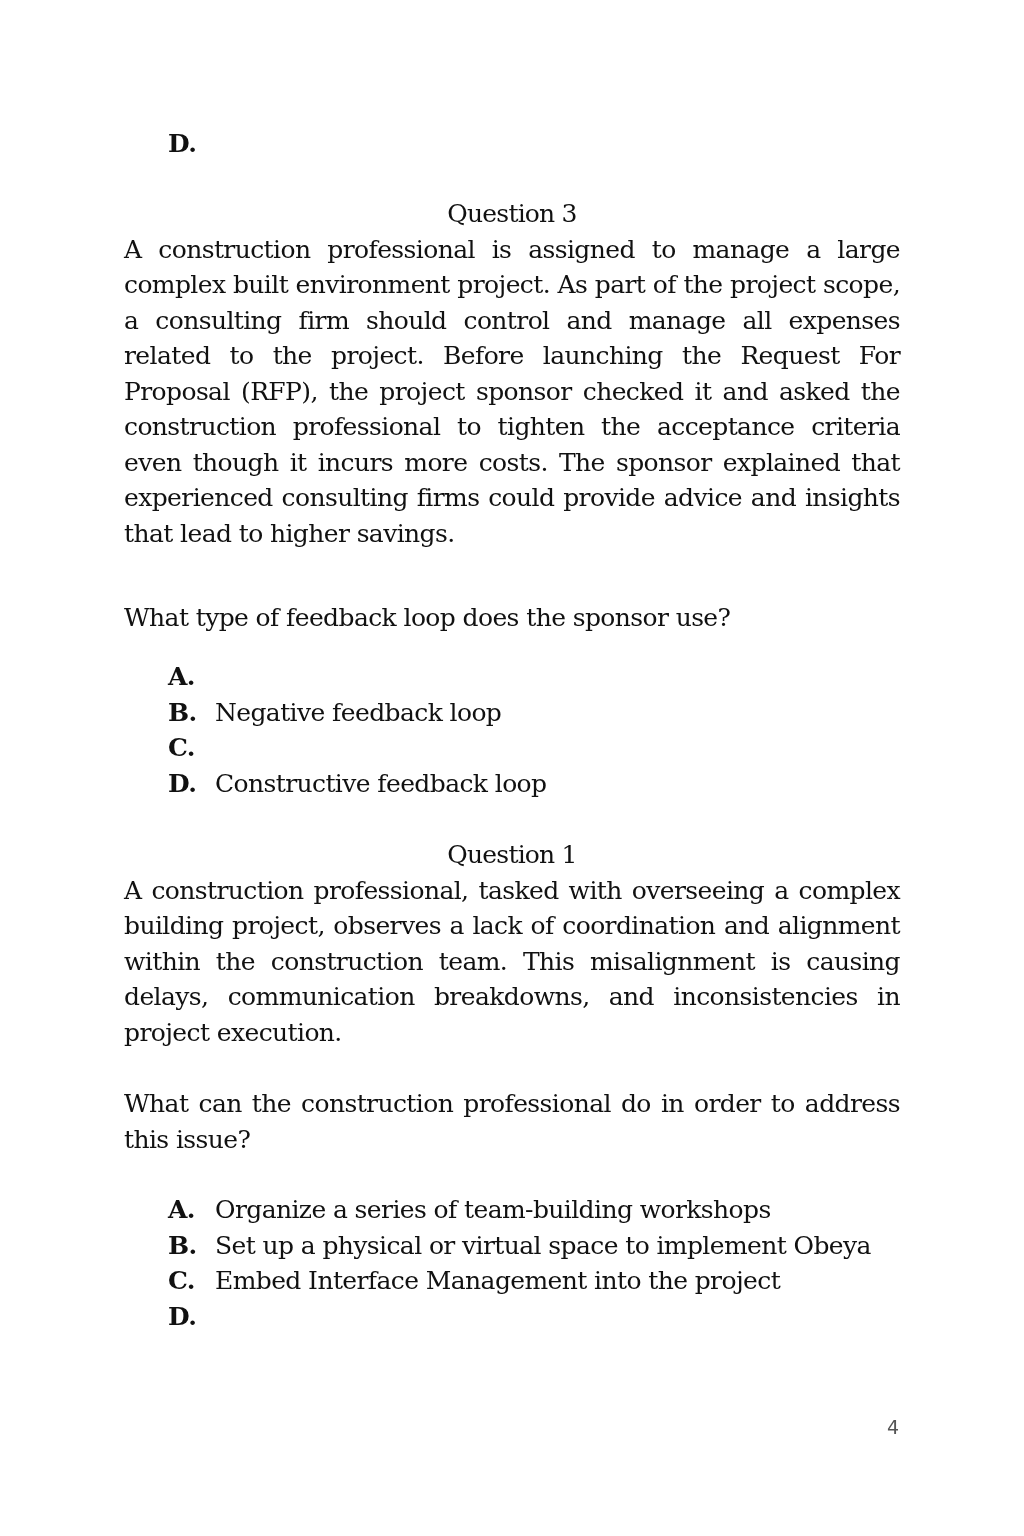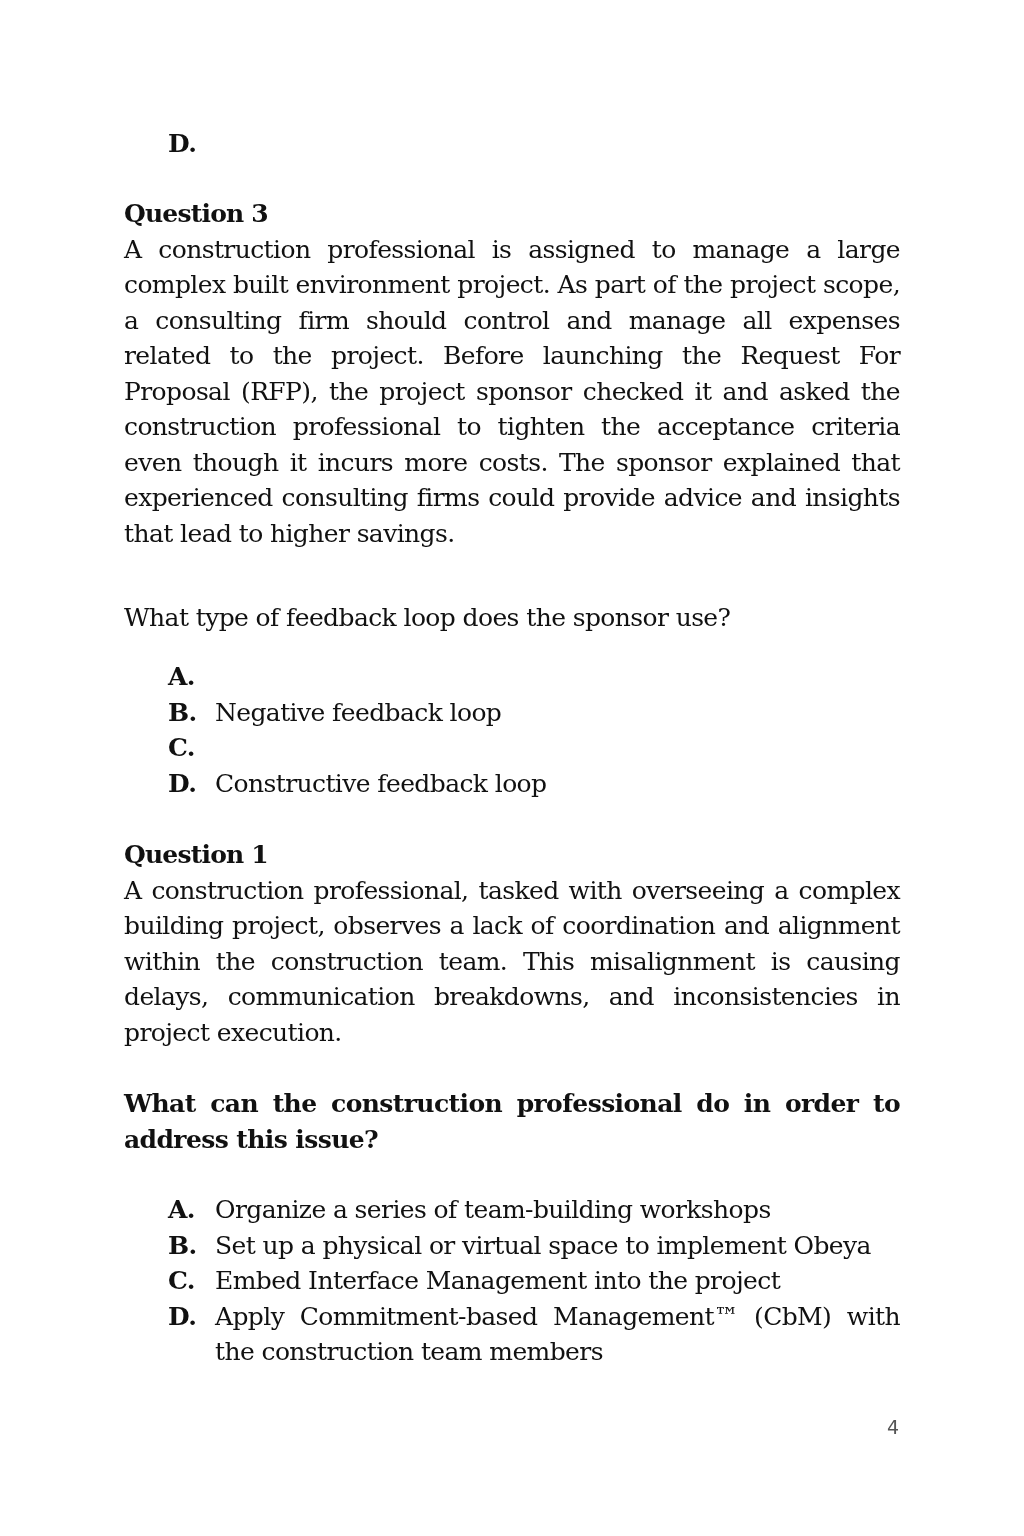--- a/index.html
+++ b/index.html
@@ -6,21 +6,21 @@
     body { width: 1024px; height: 1536px; position: relative; overflow: hidden; }
     .page {
       position: absolute; left: 124px; top: 0; width: 776px;
       font-family: "DejaVu Serif", "Liberation Serif", serif;
       color: #111111; font-size: 25px; line-height: 35.5px;
       letter-spacing: -0.6px;
     }
     .opt { display: flex; padding-left: 44px; }
     .opt .letter { width: 47px; flex: 0 0 47px; font-weight: bold; }
     .opt .text { flex: 1; text-align: justify; text-align-last: left; }
-    .qhead { font-weight: bold; letter-spacing: -0.8px; }
+    .qhead { font-weight: normal; letter-spacing: -0.8px; text-align: center; }
     .para { text-align: justify; }
     .pagenum {
       position: absolute; left: 878px; top: 1416px; width: 30px; text-align: center;
       font-family: "DejaVu Sans", "Liberation Sans", sans-serif; font-size: 19px;
       color: #555555;
     }
     .block { position: absolute; left: 0; width: 776px; }
   </style>
 </head>
 <body>
@@ -57,38 +57,37 @@
       <span class="letter">D.</span>
       <span class="text">Constructive feedback loop</span>
     </div>
   </div>
 
   <div class="block" style="top:837px;">
     <div class="qhead">Question 1</div>
     <div class="para">A construction professional, tasked with overseeing a complex building project, observes a lack of coordination and alignment within the construction team. This misalignment is causing delays, communication breakdowns, and inconsistencies in project execution.</div>
   </div>
 
-  <div class="block" style="top:1086px;font-weight:bold;">
+  <div class="block" style="top:1086px;">
     <div class="para">What can the construction professional do in order to address this issue?</div>
   </div>
 
   <div class="block" style="top:1192px;">
     <div class="opt">
       <span class="letter">A.</span>
       <span class="text">Organize a series of team-building workshops</span>
     </div>
     <div class="opt">
       <span class="letter">B.</span>
       <span class="text">Set up a physical or virtual space to implement Obeya</span>
     </div>
     <div class="opt">
       <span class="letter">C.</span>
       <span class="text">Embed Interface Management into the project</span>
     </div>
     <div class="opt">
       <span class="letter">D.</span>
-      <span class="text">Apply Commitment-based Management™ (CbM) with the construction team members</span>
     </div>
   </div>
 
 </div>
 
 <div class="pagenum">4</div>
 
 </body></html>

